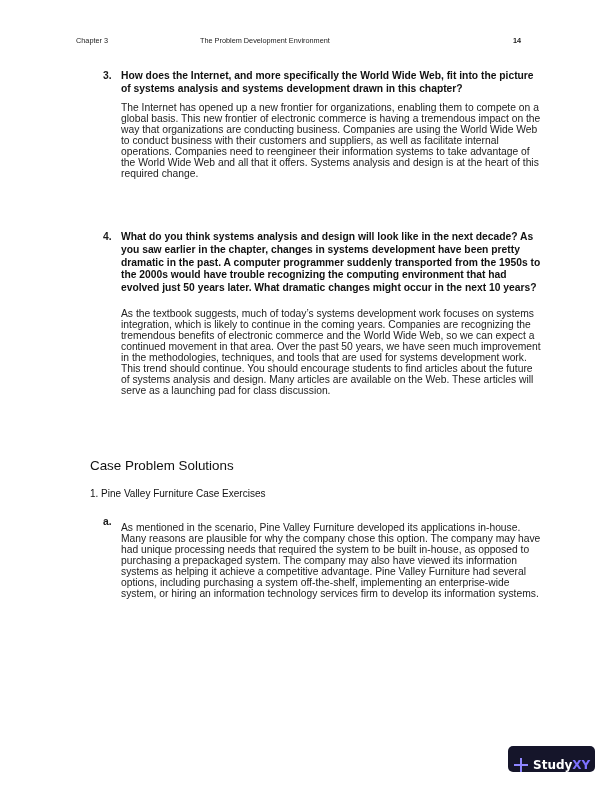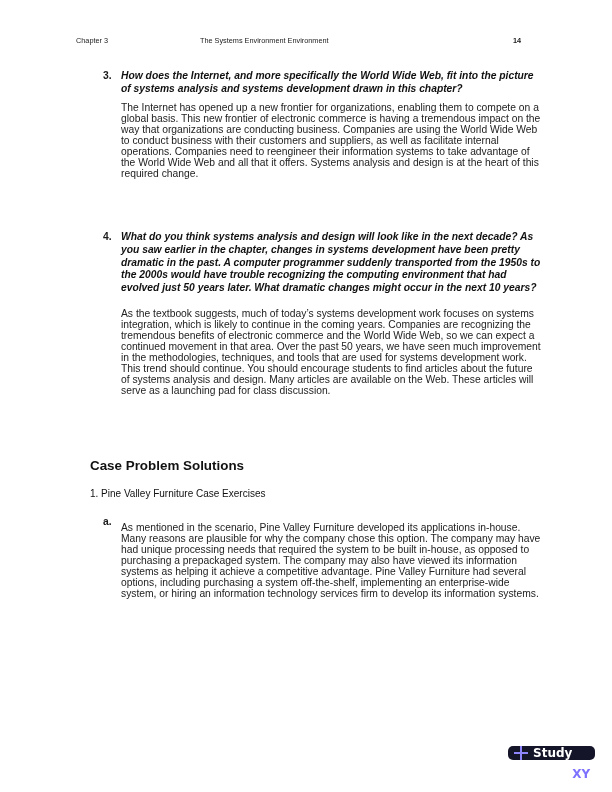--- a/index.html
+++ b/index.html
@@ -13,57 +13,57 @@
     .page-header .left { position: absolute; left: 0; }
     .page-header .center { position: absolute; left: 124px; }
     .page-header .right { position: absolute; left: 437px; font-weight: bold; }
 
     .q-item { position: relative; margin-left: 121px; width: 420px; }
     .q-num {
       position: absolute; left: -18px; top: 0;
       font-weight: bold; font-size: 10.3px; line-height: 12.8px;
     }
     .q-text {
-      font-weight: bold; font-size: 10.3px; line-height: 12.8px; color: #111; font-style: italic;
+      font-weight: bold; font-size: 10.3px; line-height: 12.8px; color: #111;
     }
     .answer {
       font-size: 10.3px; line-height: 11px; color: #222;
     }
 
     .section-title {
       position: absolute; left: 90px; top: 458px;
-      font-size: 13.4px; font-weight: bold; color: #111;
+      font-size: 13.4px; font-weight: normal; color: #111;
     }
     .subsection-title {
       position: absolute; left: 90px; top: 488px;
       font-size: 10px; font-weight: normal; color: #111;
     }
 
     .badge {
-      position: absolute; left: 508px; top: 746px; width: 87px; height: 14px;
+      position: absolute; left: 508px; top: 746px; width: 87px; height: 26px;
       background: #15152a; border-radius: 5px;
-      display: flex; align-items: flex-start; padding-left: 6px;
+      display: flex; align-items: flex-end; padding-left: 6px;
     }
     .badge .plus {
       position: relative; width: 14px; height: 14px; margin-right: 5px;
     }
     .badge .plus::before, .badge .plus::after {
       content: ""; position: absolute; background: #8f86ff;
     }
     .badge .plus::before { left: 6px; top: 0; width: 2px; height: 14px; }
     .badge .plus::after { left: 0; top: 6px; width: 14px; height: 2px; }
     .badge .brand-a { color: #ffffff; font-weight: bold; font-size: 12px; font-family: "DejaVu Sans", sans-serif; }
     .badge .brand-b { color: #7d72ff; font-weight: bold; font-size: 12px; font-family: "DejaVu Sans", sans-serif; margin-top: 21px; }
   </style>
 </head>
 <body>
 
 <div class="page-header">
   <span class="left">Chapter 3</span>
-  <span class="center">The Systems Environment Environment</span>
+  <span class="center">The Problem Development Environment</span>
   <span class="right">14</span>
 </div>
 
 <div class="q-item" style="position:absolute; top:70px;">
   <span class="q-num">3.</span>
   <div class="q-text">How does the Internet, and more specifically the World Wide Web, fit into the picture of systems analysis and systems development drawn in this chapter?</div>
   <div class="answer" style="margin-top:6px;">The Internet has opened up a new frontier for organizations, enabling them to compete on a global basis.  This new frontier of electronic commerce is having a tremendous impact on the way that organizations are conducting business.  Companies are using the World Wide Web to conduct business with their customers and suppliers, as well as facilitate internal operations.  Companies need to reengineer their information systems to take advantage of the World Wide Web and all that it offers.  Systems analysis and design is at the heart of this required change.</div>
 </div>
 
 <div class="q-item" style="position:absolute; top:231px;">

